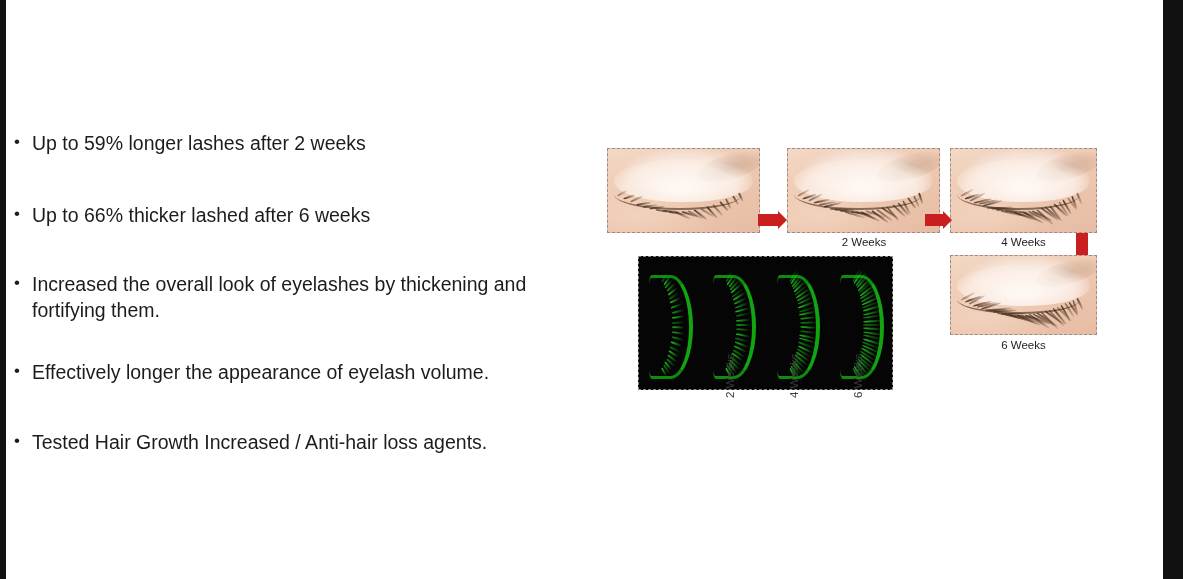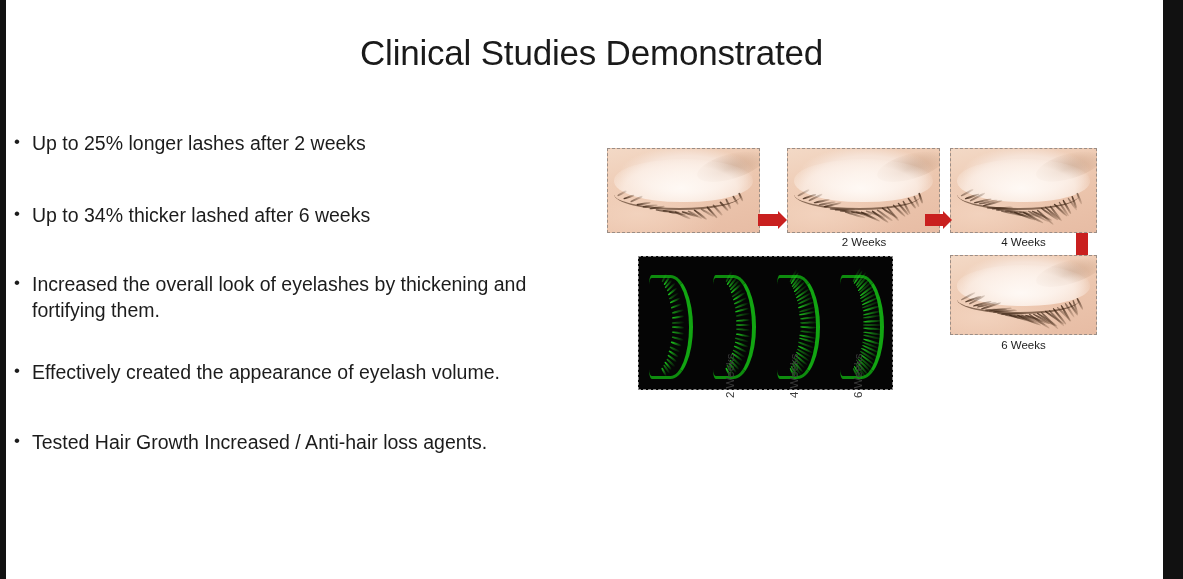--- a/index.html
+++ b/index.html
@@ -224,42 +224,41 @@
   }
 </style>
 </head>
 <body>
 
 <div id="slide">
 
   <div class="frame-edge left"></div>
   <div class="frame-edge right"></div>
 
-  <div id="slide-title">Clinical Studies Demonstrated</div>
 
   <div id="bullets">
 
     <div class="bullet-row" style="margin-top:0px;">
       <span class="bullet-dot">•</span>
-      <span class="bullet-text">Up to 25% longer lashes after 2 weeks</span>
+      <span class="bullet-text">Up to 59% longer lashes after 2 weeks</span>
     </div>
 
     <div class="bullet-row" style="margin-top:46px;">
       <span class="bullet-dot">•</span>
-      <span class="bullet-text">Up to 34% thicker lashed after 6 weeks</span>
+      <span class="bullet-text">Up to 66% thicker lashed after 6 weeks</span>
     </div>
 
     <div class="bullet-row" style="margin-top:44px;">
       <span class="bullet-dot">•</span>
       <span class="bullet-text">Increased the overall look of eyelashes by thickening and fortifying them.</span>
     </div>
 
     <div class="bullet-row" style="margin-top:36px;">
       <span class="bullet-dot">•</span>
-      <span class="bullet-text">Effectively created the appearance of eyelash volume.</span>
+      <span class="bullet-text">Effectively longer the appearance of eyelash volume.</span>
     </div>
 
     <div class="bullet-row" style="margin-top:44px;">
       <span class="bullet-dot">•</span>
       <span class="bullet-text">Tested Hair Growth Increased / Anti-hair loss agents.</span>
     </div>
 
   </div>
 
   <div id="figure-panel">

